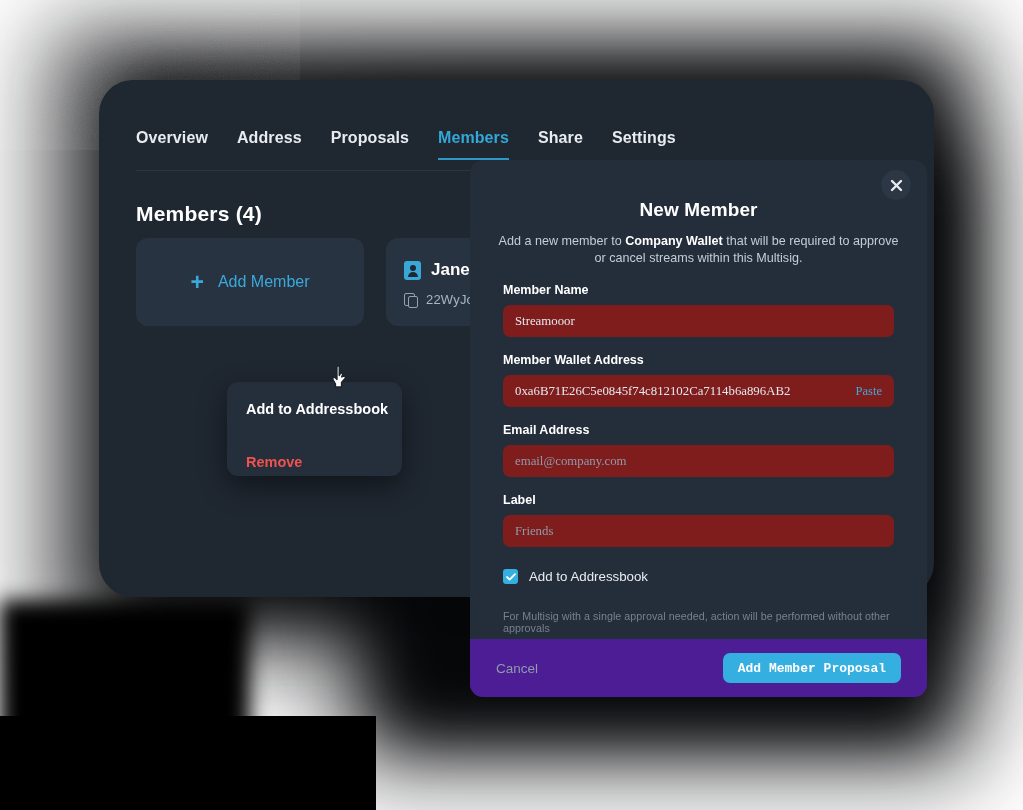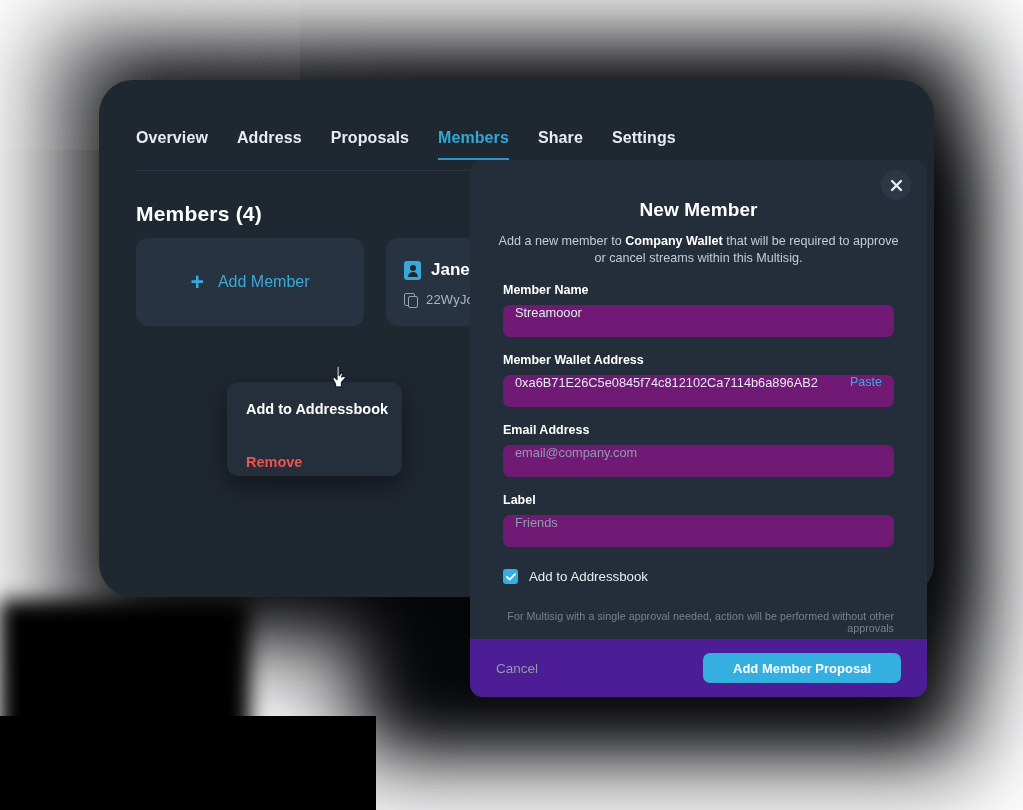--- a/index.html
+++ b/index.html
@@ -176,53 +176,53 @@
   .modal-sub {
     text-align: center; color: #c3cdd8;
     font-size: 12.6px; line-height: 1.35;
     padding: 12px 24px 0 24px;
   }
   .modal-sub b { color: #ffffff; font-weight: bold; }
 
   .field { padding-top: 16px; }
   .flabel { font-size: 12.5px; font-weight: bold; color: #ffffff; padding-bottom: 8px; }
   .fbox {
-    height: 32px; border-radius: 7px; background: #701a75;
-    display: flex; padding: 0 12px;
+    height: 32px; border-radius: 7px; background: #7f1d1d;
+    display: flex; align-items: center; padding: 0 12px; font-family: Liberation Serif, serif;
   }
   .fval { font-size: 12.8px; color: #e3e9ef; flex: 1; white-space: nowrap; overflow: hidden; }
   .fval.ph { color: #8e9bab; }
   .paste { font-size: 12.5px; color: #41a9d8; cursor: pointer; flex: none; }
 
   .chkrow { display: flex; align-items: center; gap: 11px; padding-top: 22px; }
   .chk {
     width: 15px; height: 15px; border-radius: 3px; background: #35aee0;
     display: flex; align-items: center; justify-content: center; cursor: pointer; flex: none;
   }
   .chk-label { font-size: 13.3px; color: #e8edf2; }
 
   .note {
-    text-align: right; font-size: 10.7px; color: #76828f;
+    text-align: left; font-size: 10.7px; color: #76828f;
     padding-top: 26px; letter-spacing: .05px;
   }
 
   .modal-footer {
     position: absolute; left: 0; bottom: 0;
     width: 100%; height: 58px;
     background: #4c1d95;
     display: flex; align-items: center; justify-content: space-between;
     padding: 0 26px;
   }
   .cancel { font-size: 13.5px; color: #8f9caa; cursor: pointer; }
   .primary {
     background: #35aee0; color: #ffffff;
     font-size: 13px; font-weight: bold;
     border: none; border-radius: 7px;
-    height: 30px; padding: 0 30px; cursor: pointer;
-    font-family: Liberation Sans, sans-serif;
+    height: 30px; padding: 0 15px; cursor: pointer;
+    font-family: Liberation Mono, monospace;
   }
 </style>
 </head>
 <body>
 
 <div class="shadow-stack">
   <div class="shadow-blob sh-e"></div>
   <div class="shadow-blob sh-f"></div>
   <div class="shadow-blob sh-c"></div>
   <div class="shadow-blob sh-d"></div>

